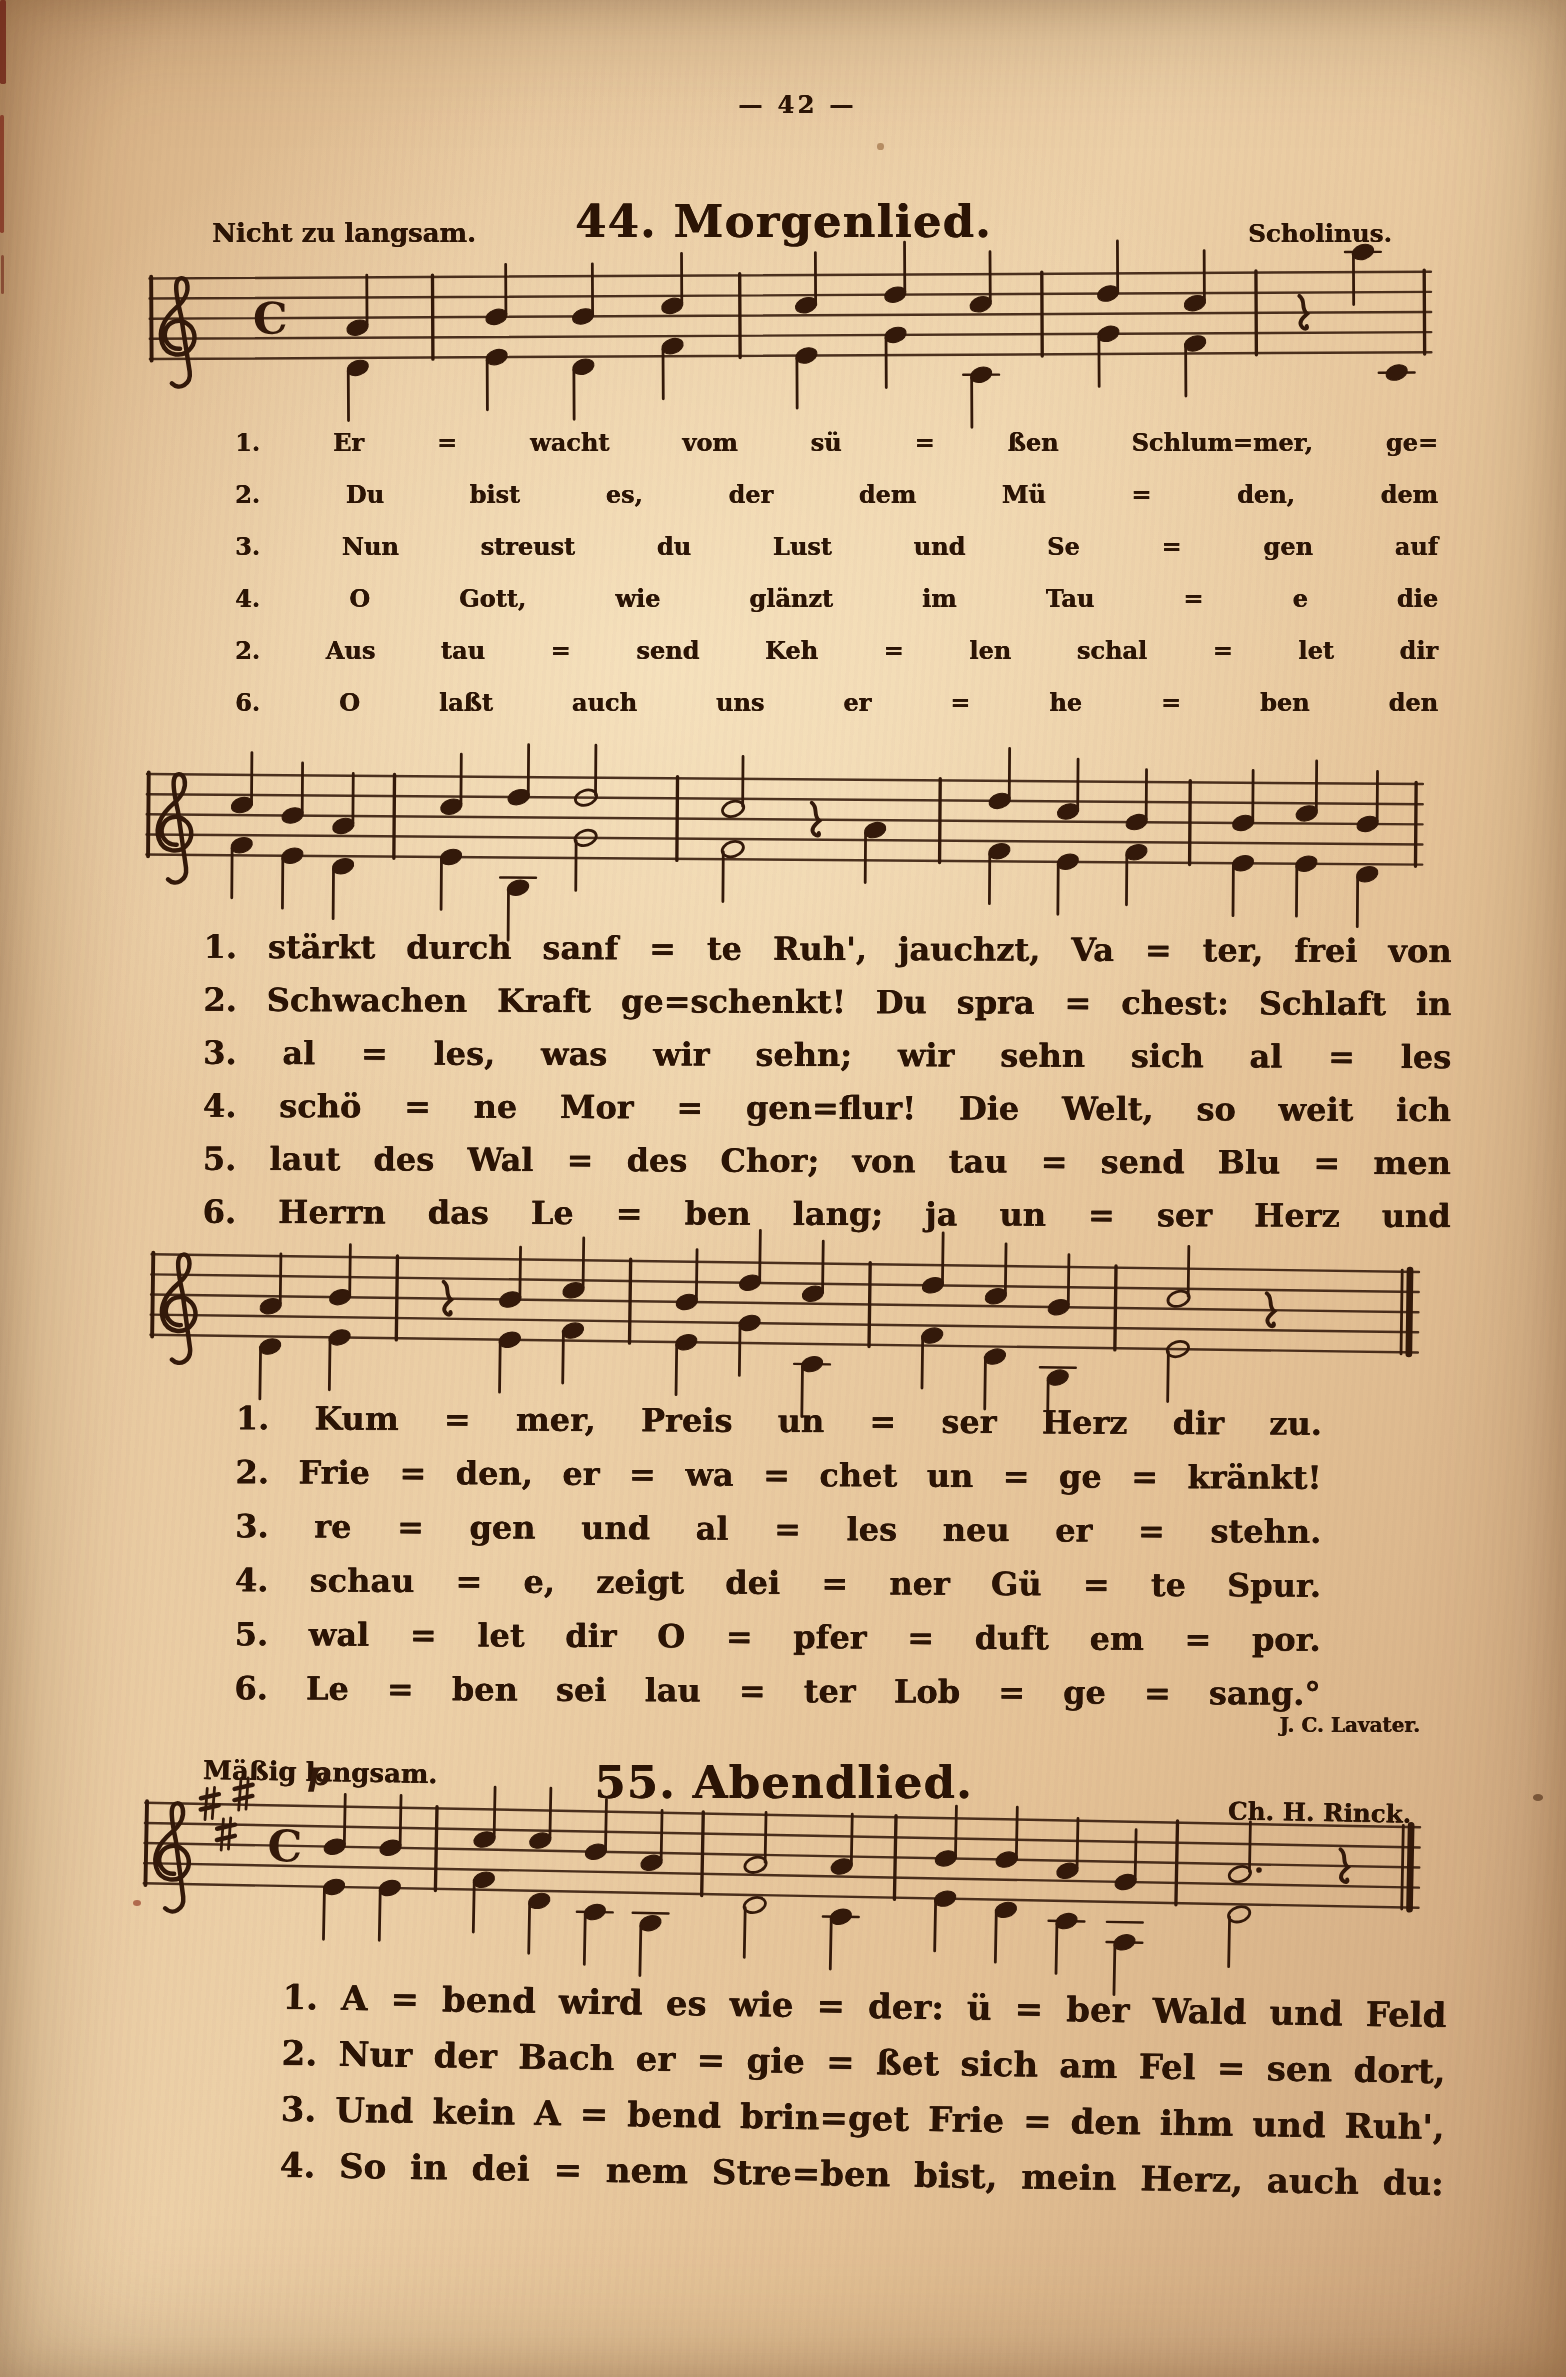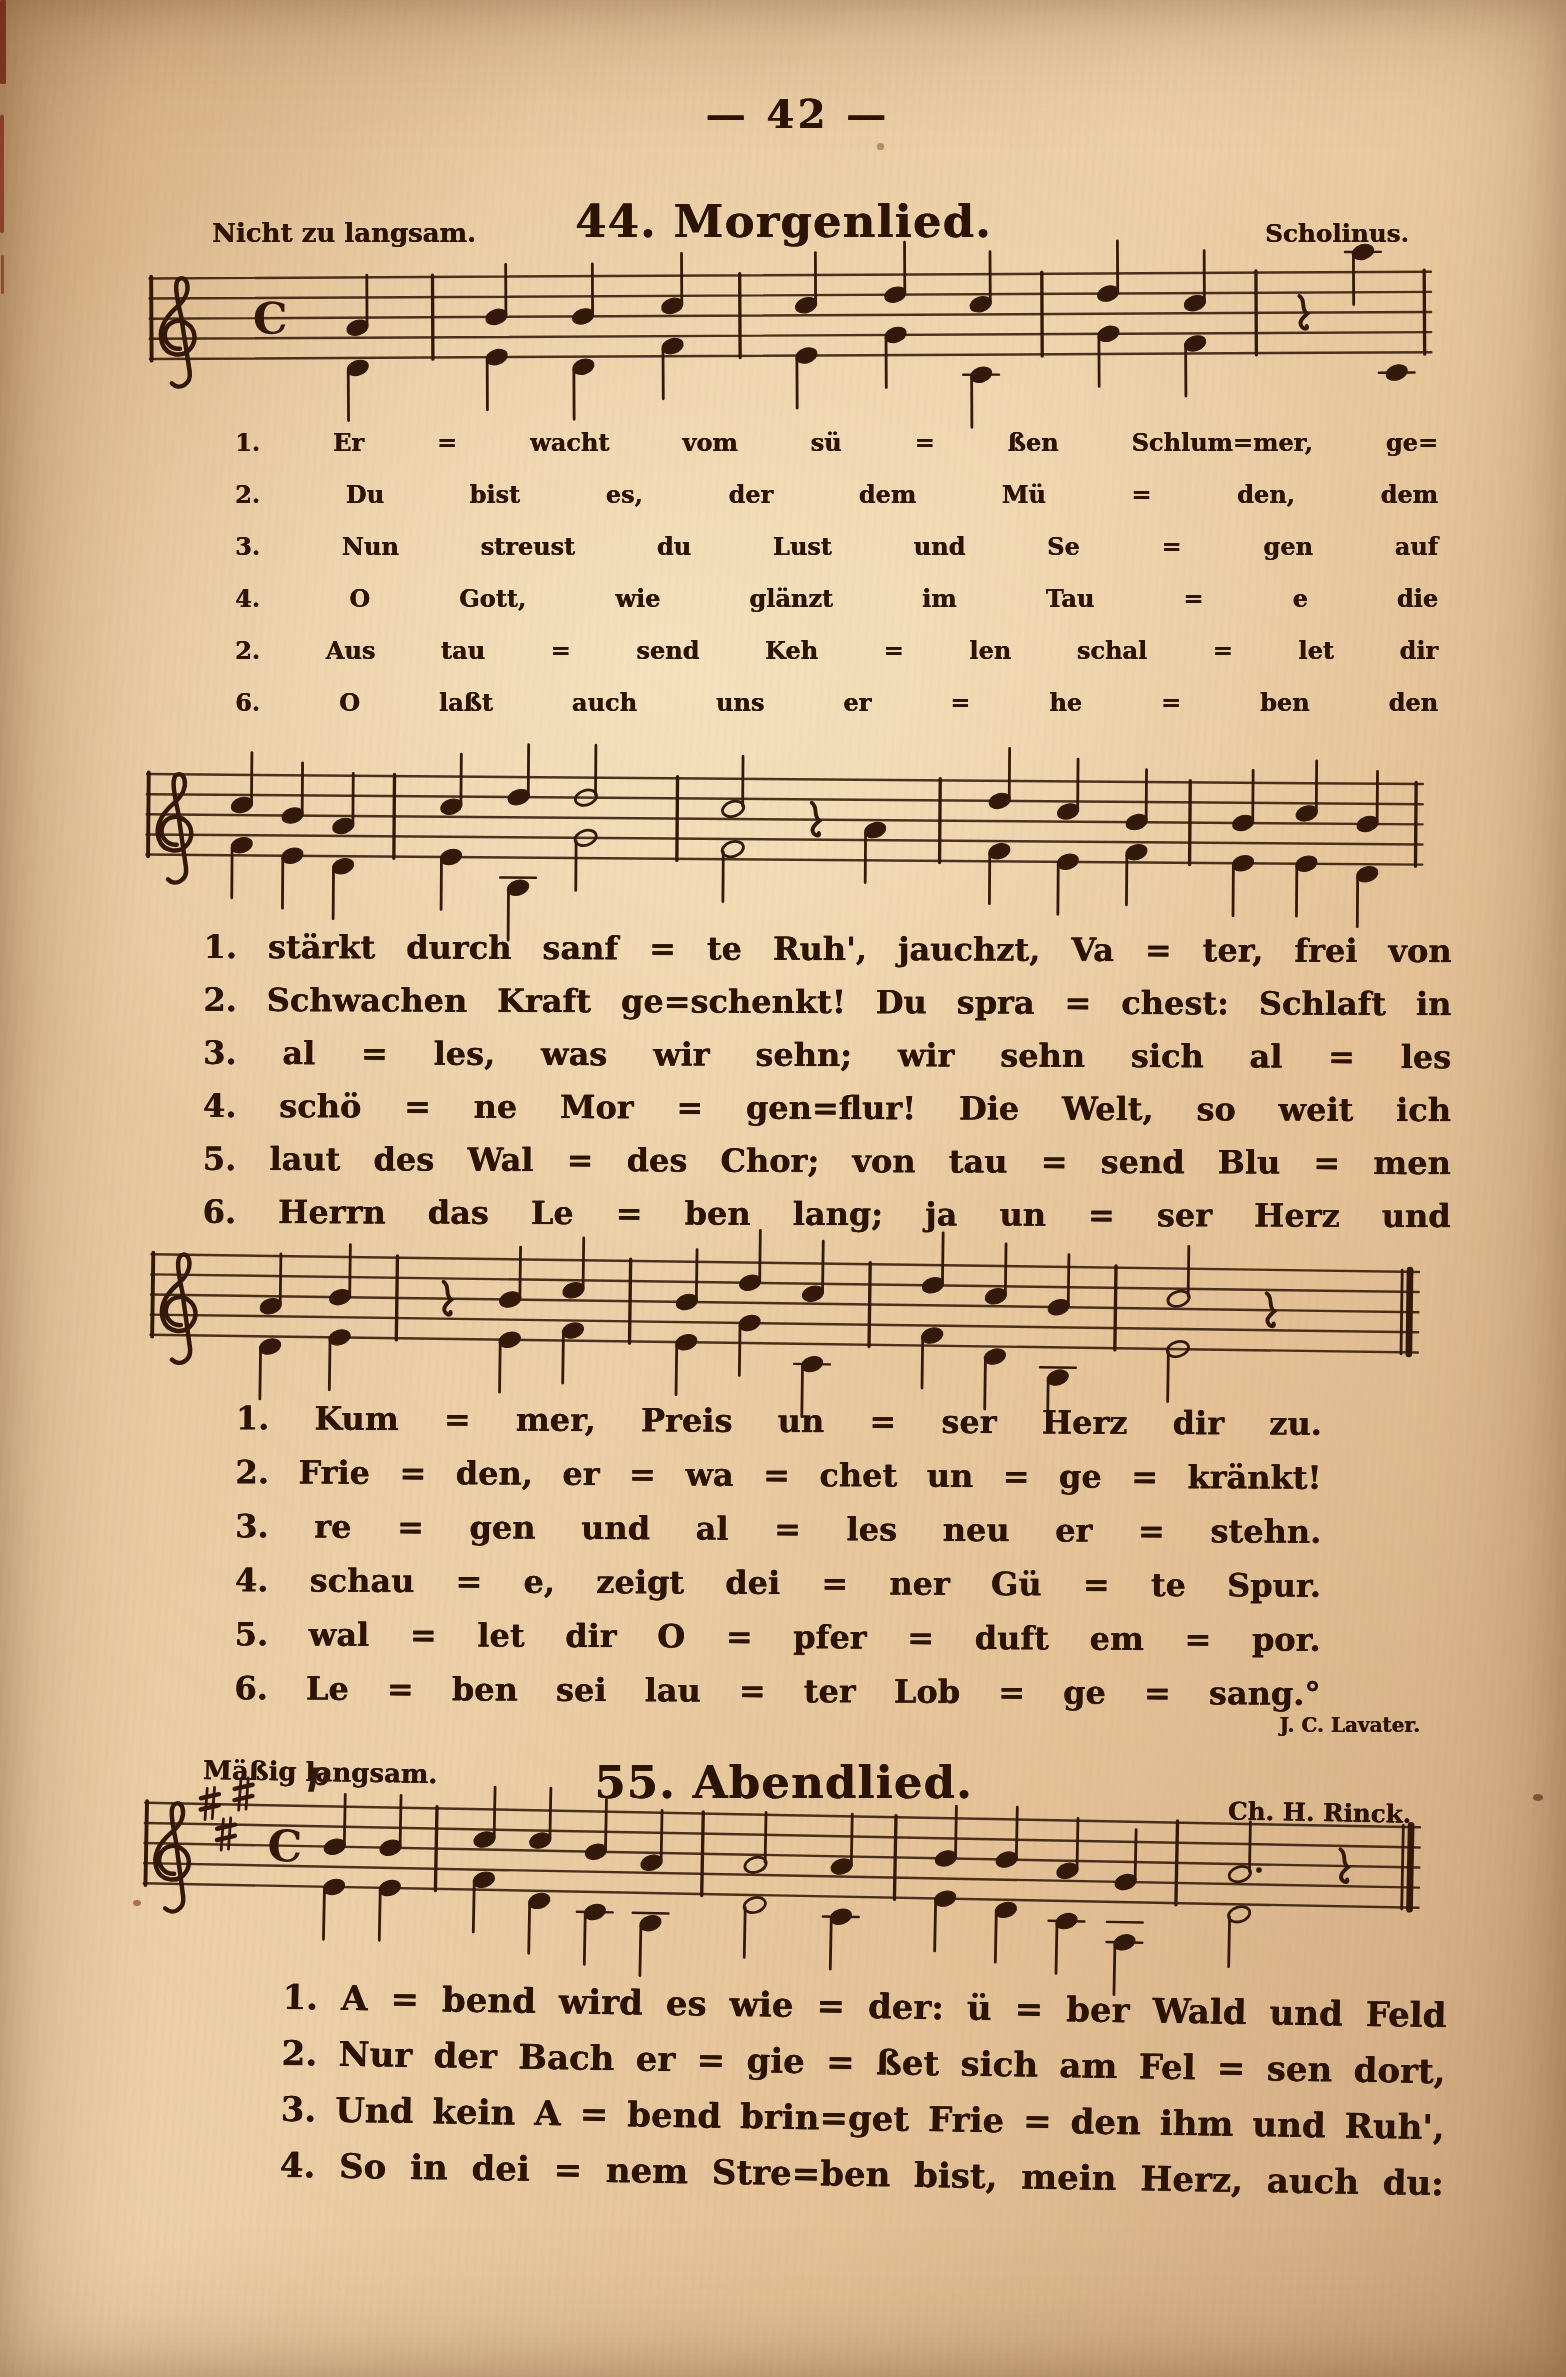--- a/index.html
+++ b/index.html
@@ -18,21 +18,21 @@
     box-shadow:inset 0 0 134px rgba(92,54,22,.40), inset 0 0 39px rgba(92,54,22,.22);
   }
   .grain{
     position:absolute;inset:0;pointer-events:none;opacity:.35;
     background:repeating-linear-gradient(94deg, rgba(140,95,55,.05) 0 3.9px, rgba(255,235,200,.05) 3.9px 8.4px);
     mix-blend-mode:multiply;
   }
   .ink{color:#2b1405;text-shadow:0.4px 0 0 currentColor, 0 0.3px 0.6px rgba(43,20,5,.35);}
   .page-number{
     position:absolute;left:0;right:0;top:90px;text-align:center;
-    font-size:40px;font-weight:bold;letter-spacing:3.4px;margin-left:28px;
+    font-size:24px;font-weight:bold;letter-spacing:3.4px;margin-left:28px;
   }
   .tempo{position:absolute;font-size:26px;font-weight:bold;}
   .song-title{position:absolute;left:0;right:0;text-align:center;font-size:45px;font-weight:bold;letter-spacing:1.1px;}
   .composer{position:absolute;font-size:24.6px;font-weight:bold;}
   .poet{position:absolute;font-size:20px;font-weight:bold;}
   .staff-svg{position:absolute;overflow:visible;}
   .verse-block{position:absolute;}
   .verse-line{
     display:block;font-weight:bold;
     text-align:justify;text-align-last:justify;
@@ -57,21 +57,21 @@
   <div class="edge-mark" style="left:0;top:115px;width:3.9px;height:118px;background:#7a2416;opacity:.7;"></div>
   <div class="edge-mark" style="left:1.1px;top:255px;width:2.8px;height:39px;background:#6d2114;opacity:.6;"></div>
   <div class="speck" style="left:877px;top:143px;width:6.7px;height:6.7px;background:#8a5a2e;opacity:.55;"></div>
   <div class="speck" style="left:133px;top:1900px;width:8.4px;height:6.2px;background:#8a2a16;opacity:.6;"></div>
   <div class="speck" style="left:1533px;top:1794px;width:10px;height:6.7px;background:#4a2a12;opacity:.6;"></div>
 
   <div class="page-number ink">— 42 —</div>
 
   <div class="tempo ink" style="left:212px;top:218px;">Nicht zu langsam.</div>
   <div class="song-title ink" style="top:195px;">44. Morgenlied.</div>
-  <div class="composer ink" style="right:158px;top:219px;">Scholinus.</div>
+  <div class="composer ink" style="right:175px;top:219px;">Scholinus.</div>
 
   <svg class="staff-svg" style="left:147px;top:208px;transform:rotate(-0.3deg);" width="1287" height="246" viewBox="0 -120 2300 440">
       <g stroke="#33190a" fill="none" stroke-linecap="round">
         <line x1="4" y1="0" x2="2296" y2="0" stroke-width="4.4" opacity="0.88"></line>
         <line x1="4" y1="36" x2="2296" y2="36" stroke-width="4.4" opacity="0.88"></line>
         <line x1="4" y1="72" x2="2296" y2="72" stroke-width="4.4" opacity="0.88"></line>
         <line x1="4" y1="108" x2="2296" y2="108" stroke-width="4.4" opacity="0.88"></line>
         <line x1="4" y1="144" x2="2296" y2="144" stroke-width="4.4" opacity="0.88"></line>
         <line x1="7" y1="-3" x2="7" y2="147" stroke-width="7"></line>
         <path d="M 46 126 a 25 25 0 1 1 14 -44 c 13 9 16 28 6 42 c -13 19 -44 16 -52 -8 c -8 -25 8 -48 26 -64 c 14 -12 23 -28 19 -43 c -4 -13 -17 -12 -19 2 c -2 14 3 34 8 56 l 15 100 c 3 23 -19 34 -32 21" stroke-width="8" transform="translate(12,0)"></path>

